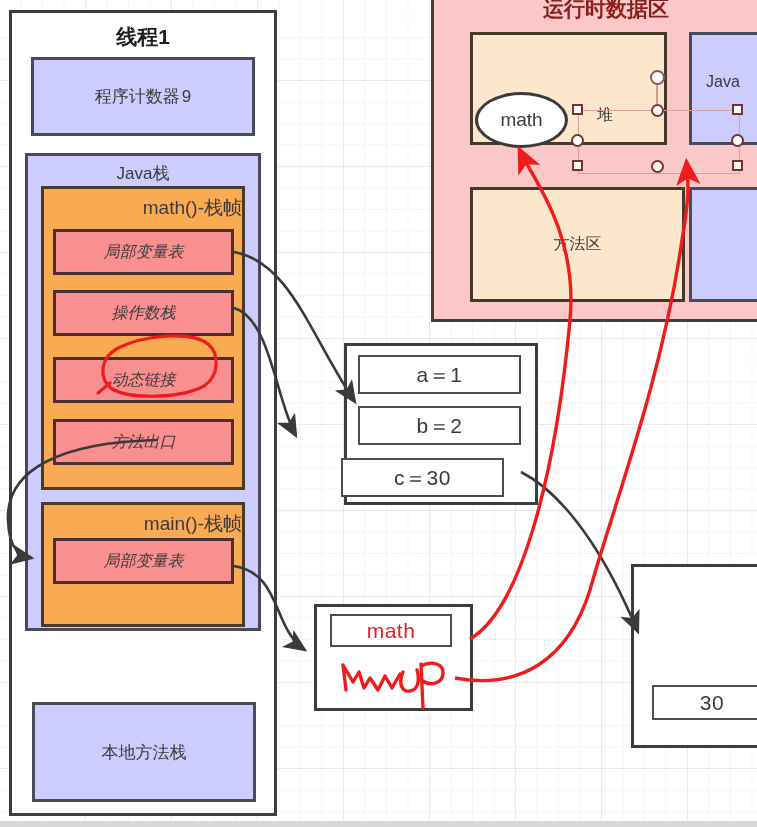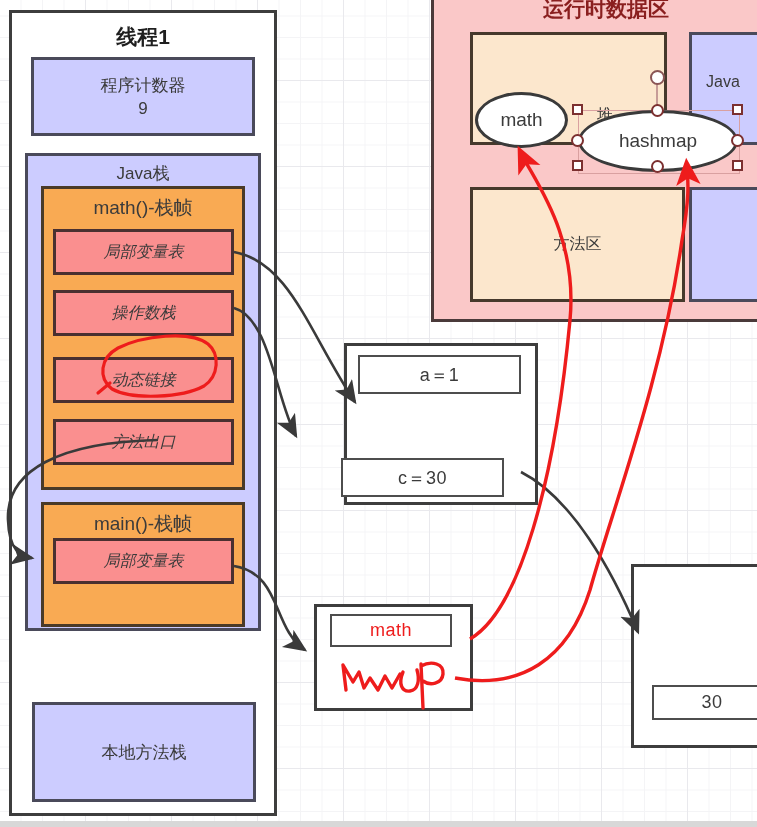--- a/index.html
+++ b/index.html
@@ -76,22 +76,22 @@
     text-align: center;
   }
 
   .t-title {
     font-size: 21px;
     font-weight: bold;
     color: #1f1f1f;
   }
   .t-18 { font-size: 17px; }
   .t-17 { font-size: 16px; }
-  .t-19 { font-size: 19px; }
-  .t-mono { font-size: 18px; letter-spacing: 0.5px; }
+  .t-19 { font-size: 19px; text-align: right; }
+  .t-mono { font-size: 21px; letter-spacing: 0.5px; }
 
   .ellipse {
     position: absolute;
     box-sizing: border-box;
     border: 3px solid #3a3a3a;
     background: #ffffff;
     border-radius: 50%;
     display: flex;
     align-items: center;
     justify-content: center;
@@ -159,21 +159,21 @@
 </style>
 </head>
 <body>
 
 <div id="canvas">
 
   <div class="box bx-thread z10" style="left:9px; top:10px; width:268px; height:806px;">
     <div class="lbl-top t-title" style="top:10px;">线程1</div>
   </div>
 
-  <div class="box bx-purple z20" style="left:31px; top:57px; width:224px; height:79px; flex-direction:column; gap:2px;">
+  <div class="box bx-purple z20" style="left:31px; top:57px; width:224px; height:79px; flex-direction:row; gap:2px;">
     <span class="t-18">程序计数器</span>
     <span class="t-18">9</span>
   </div>
 
   <div class="box bx-purple z20" style="left:25px; top:153px; width:236px; height:478px;">
     <div class="lbl-top t-18" style="top:6px;">Java栈</div>
   </div>
 
   <div class="box bx-orange z30" style="left:41px; top:186px; width:204px; height:304px;">
     <div class="lbl-top t-19" style="top:6px;">math()-栈帧</div>
@@ -205,36 +205,34 @@
   </div>
   <div class="box bx-purple z20" style="left:689px; top:187px; width:120px; height:115px;"></div>
 
   <div class="ellipse z30" style="left:475px; top:92px; width:93px; height:56px;">
     <span>math</span>
   </div>
 
   <div style="position:absolute; left:578px; top:110px; width:160px; height:62px;
               border:1px solid #d9a0a0; z-index:28;"></div>
 
-  <div class="ellipse z30" style="left:578px; top:110px; width:160px; height:62px;">
-    <span>hashmap</span>
-  </div>
 
   <div class="handle-rot" style="left:650px; top:70px;"></div>
   <div class="handle-sq" style="left:572px; top:104px;"></div>
   <div class="handle-ci" style="left:651px; top:104px;"></div>
   <div class="handle-sq" style="left:732px; top:104px;"></div>
   <div class="handle-ci" style="left:571px; top:134px;"></div>
   <div class="handle-ci" style="left:731px; top:134px;"></div>
   <div class="handle-sq" style="left:572px; top:160px;"></div>
   <div class="handle-ci" style="left:651px; top:160px;"></div>
   <div class="handle-sq" style="left:732px; top:160px;"></div>
 
   <div class="box bx-plain z20" style="left:344px; top:343px; width:194px; height:162px;"></div>
   <div class="box bx-plain-thin z30 t-mono" style="left:358px; top:355px; width:163px; height:39px;">a＝1</div>
+  <div class="box bx-plain-thin z30 t-mono" style="left:358px; top:406px; width:163px; height:39px;">b＝2</div>
   <div class="box bx-plain-thin z30 t-mono" style="left:341px; top:458px; width:163px; height:39px;">c＝30</div>
 
   <div class="box bx-plain z20" style="left:314px; top:604px; width:159px; height:107px;"></div>
   <div class="box bx-plain-thin z30 t-mono redtext" style="left:330px; top:614px; width:122px; height:33px;">math</div>
 
   <div class="box bx-plain z20" style="left:631px; top:564px; width:160px; height:184px;"></div>
   <div class="box bx-plain-thin z30 t-mono" style="left:652px; top:685px; width:120px; height:35px;">30</div>
 
   <svg class="overlay above" viewBox="0 0 757 827">
     <defs>

